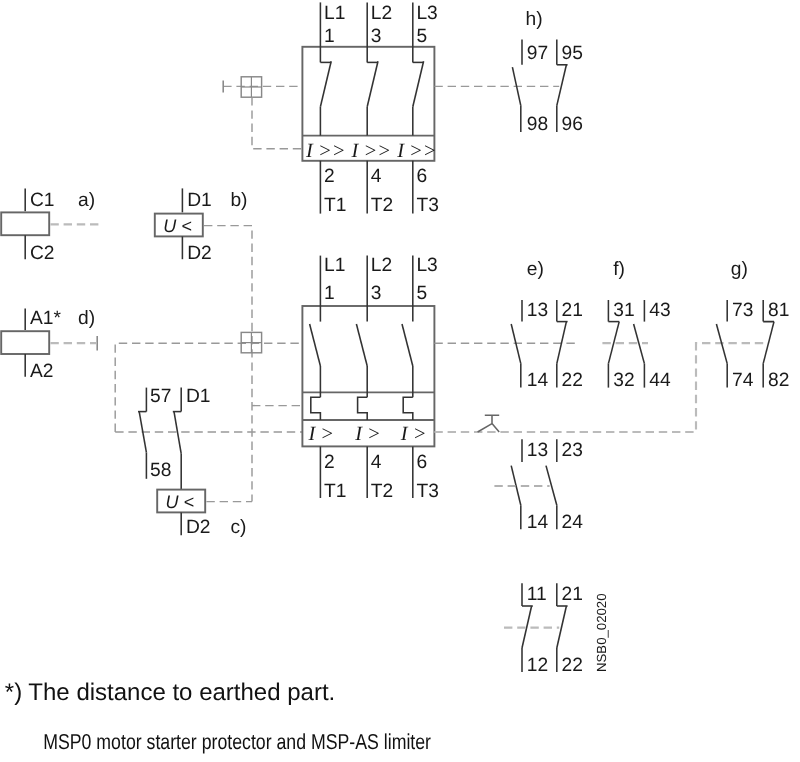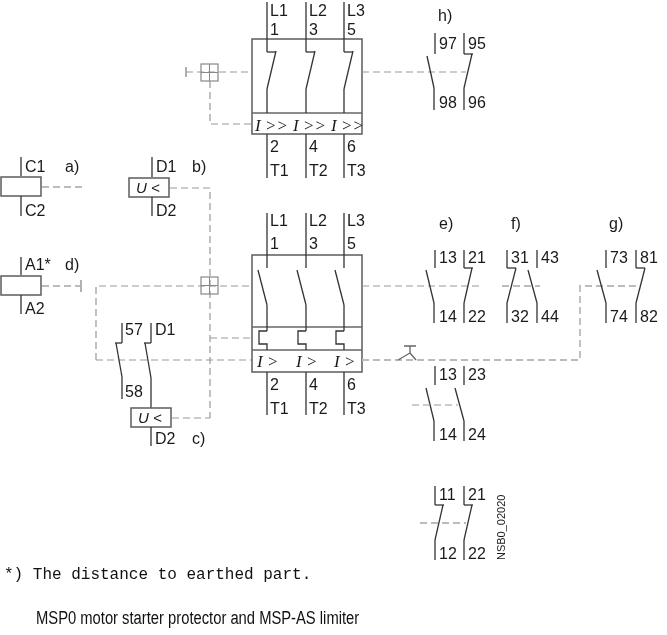--- a/index.html
+++ b/index.html
@@ -5,21 +5,21 @@
   html, body { margin: 0; padding: 0; background: #ffffff; }
   body { width: 667px; height: 635px; position: relative; overflow: hidden; font-family: "Liberation Sans", sans-serif; }
   svg { position: absolute; left: 0; top: 0; }
   .t { font-family: "Liberation Sans", sans-serif; font-size: 16px; fill: #1a1a1a; }
   .it { font-family: "Liberation Serif", serif; font-style: italic; font-size: 17px; fill: #1a1a1a; }
   .ui { font-family: "Liberation Sans", sans-serif; font-style: italic; font-size: 15px; fill: #1a1a1a; }
   .w { stroke: #333; stroke-width: 1.3; fill: none; }
   .box { stroke: #666; stroke-width: 1.6; fill: none; }
   .dash { stroke: #999; stroke-width: 1.2; stroke-dasharray: 7 4; fill: none; }
   .dashl { stroke: #bbb; stroke-width: 1.8; stroke-dasharray: 7 4; fill: none; }
-  .note { position: absolute; left: 4px; top: 566px; font-size: 16px; color: #111; font-family: Liberation Mono, monospace; }
+  .note { position: absolute; left: 4px; top: 566px; font-size: 20px; color: #111; font-family: Liberation Sans, sans-serif; }
   .caption { position: absolute; left: 36px; top: 608px; font-size: 18px; color: #111; font-family: "Liberation Sans Narrow", "Liberation Sans", sans-serif; transform: scaleX(0.82); transform-origin: left; }
   .vert { font-size: 11px; }
 </style>
 </head>
 <body>
 
 <svg width="667" height="635" viewBox="0 0 667 635">
 
   <g>
     <rect class="box" x="252" y="39" width="110" height="95"></rect>

